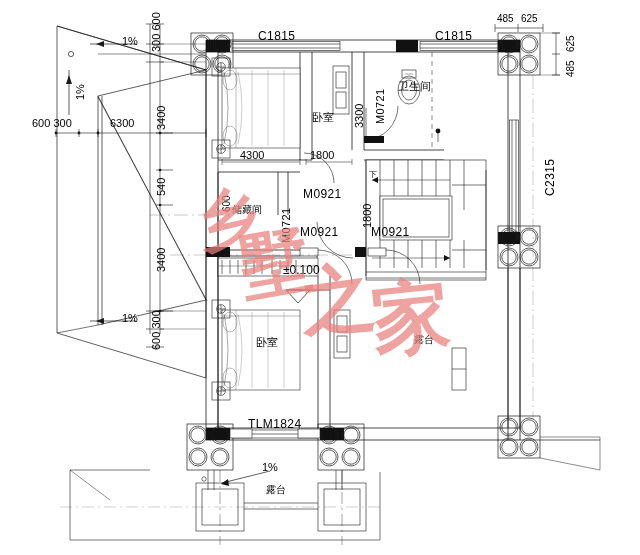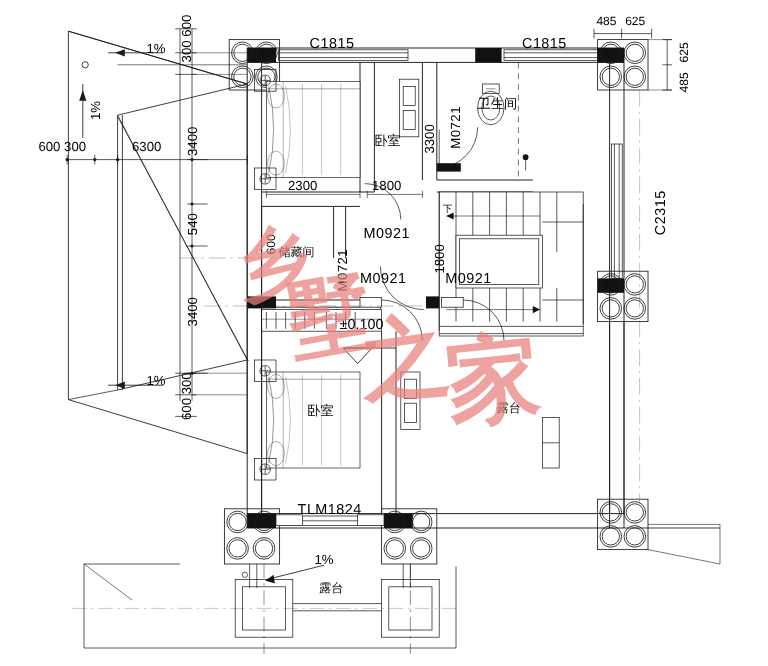--- a/index.html
+++ b/index.html
@@ -16,21 +16,21 @@
     position:absolute;
     font-family:"Liberation Sans","DejaVu Sans",sans-serif;
     color:#000;
     white-space:nowrap;
     line-height:1;
     user-select:none;
   }
   .dim{font-size:11px;letter-spacing:0px;}
   .dim-sm{font-size:10px;}
   .code{font-size:12px;letter-spacing:0.4px;}
-  .room{font-size:11px;}
+  .room{font-size:11px;font-family:Liberation Mono, monospace;}
   .rot90{transform-origin:left top;transform:rotate(-90deg);}
   .wm{
     position:absolute;
     color:#e8817c;
     opacity:.72;
     font-family:"DejaVu Sans",sans-serif;
     font-weight:700;
     user-select:none;
     pointer-events:none;
     line-height:1;
@@ -519,21 +519,21 @@
   <div class="lbl code" style="left:371px;top:226px;">M0921</div>
   <div class="lbl code" style="left:248px;top:418px;">TLM1824</div>
 
   <div class="lbl dim" style="left:32px;top:118px;">600 300</div>
   <div class="lbl dim" style="left:110px;top:118px;">6300</div>
   <div class="lbl dim rot90" style="left:156px;top:130px;">3400</div>
   <div class="lbl dim rot90" style="left:151px;top:52px;">300 600</div>
   <div class="lbl dim rot90" style="left:156px;top:196px;">540</div>
   <div class="lbl dim rot90" style="left:156px;top:272px;">3400</div>
   <div class="lbl dim rot90" style="left:151px;top:350px;">600 300</div>
-  <div class="lbl dim" style="left:240px;top:150px;">2300</div>
+  <div class="lbl dim" style="left:240px;top:150px;">4300</div>
   <div class="lbl dim" style="left:310px;top:150px;">1800</div>
   <div class="lbl dim rot90" style="left:354px;top:128px;">3300</div>
   <div class="lbl dim-sm rot90" style="left:222px;top:212px;">600</div>
   <div class="lbl dim rot90" style="left:362px;top:228px;">1800</div>
   <div class="lbl dim-sm" style="left:497px;top:14px;">485</div>
   <div class="lbl dim-sm" style="left:521px;top:14px;">625</div>
   <div class="lbl dim-sm rot90" style="left:566px;top:52px;">625</div>
   <div class="lbl dim-sm rot90" style="left:566px;top:77px;">485</div>
 
   <div class="lbl dim" style="left:122px;top:36px;">1%</div>

